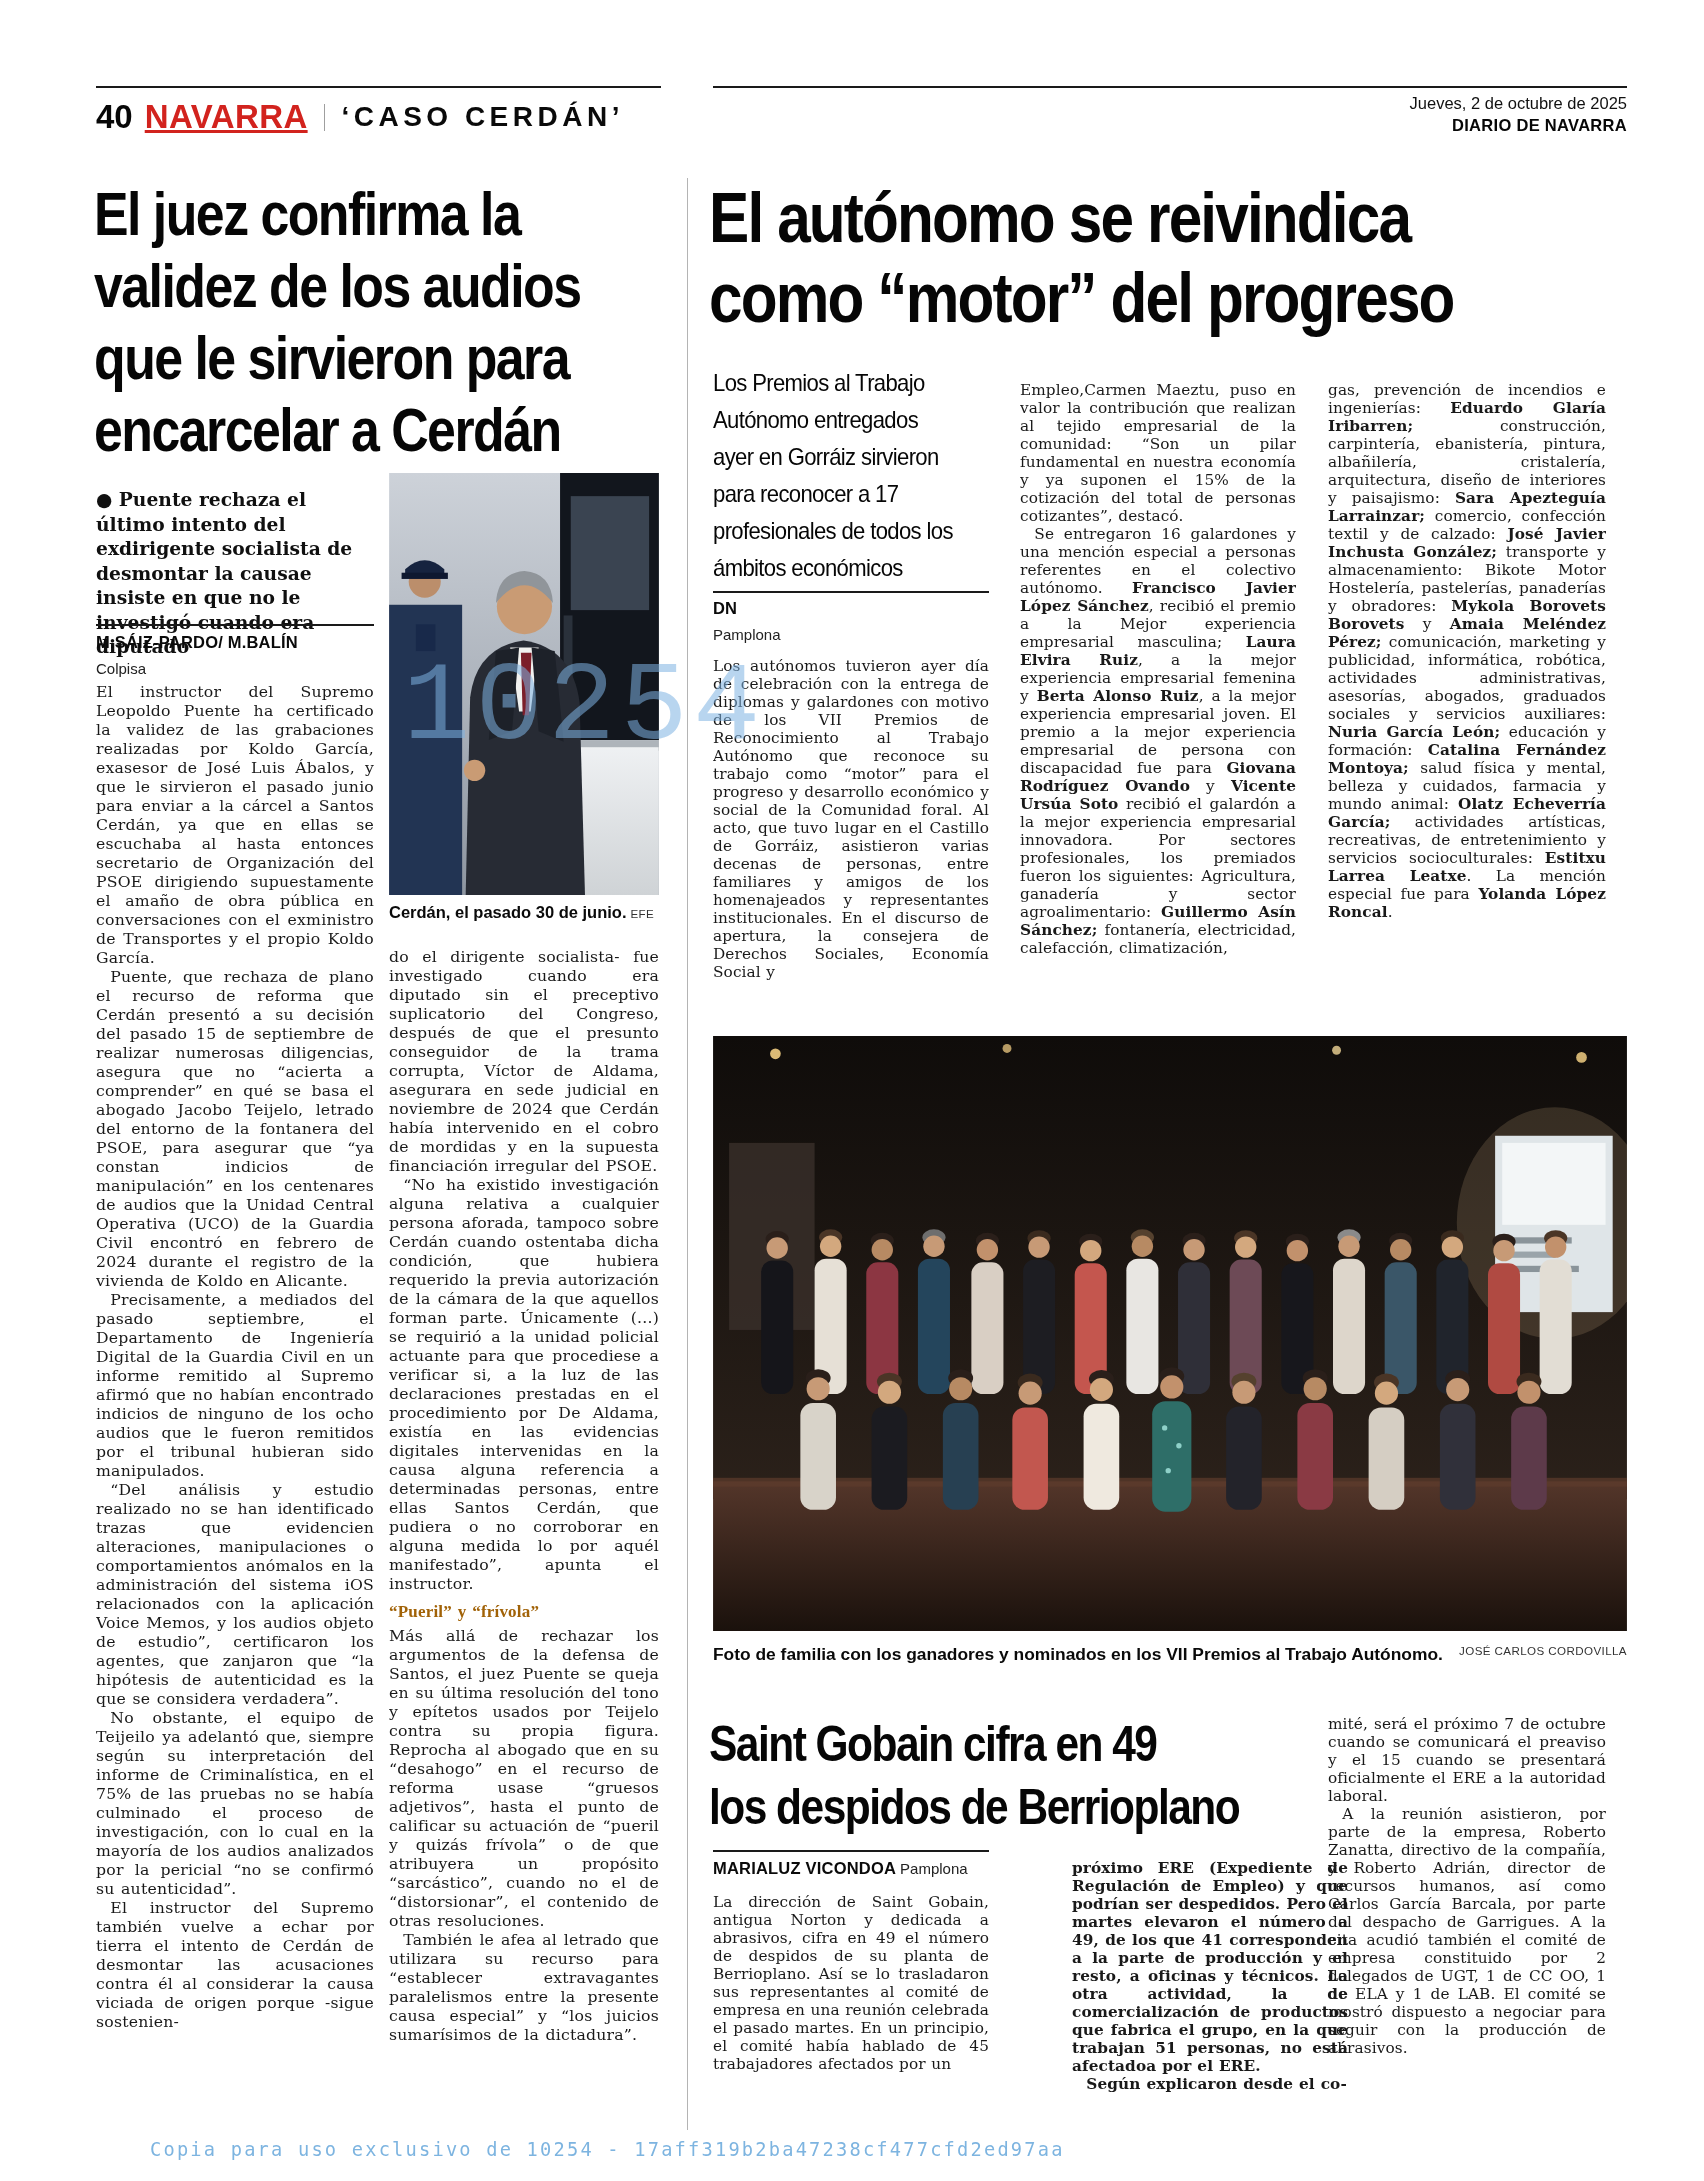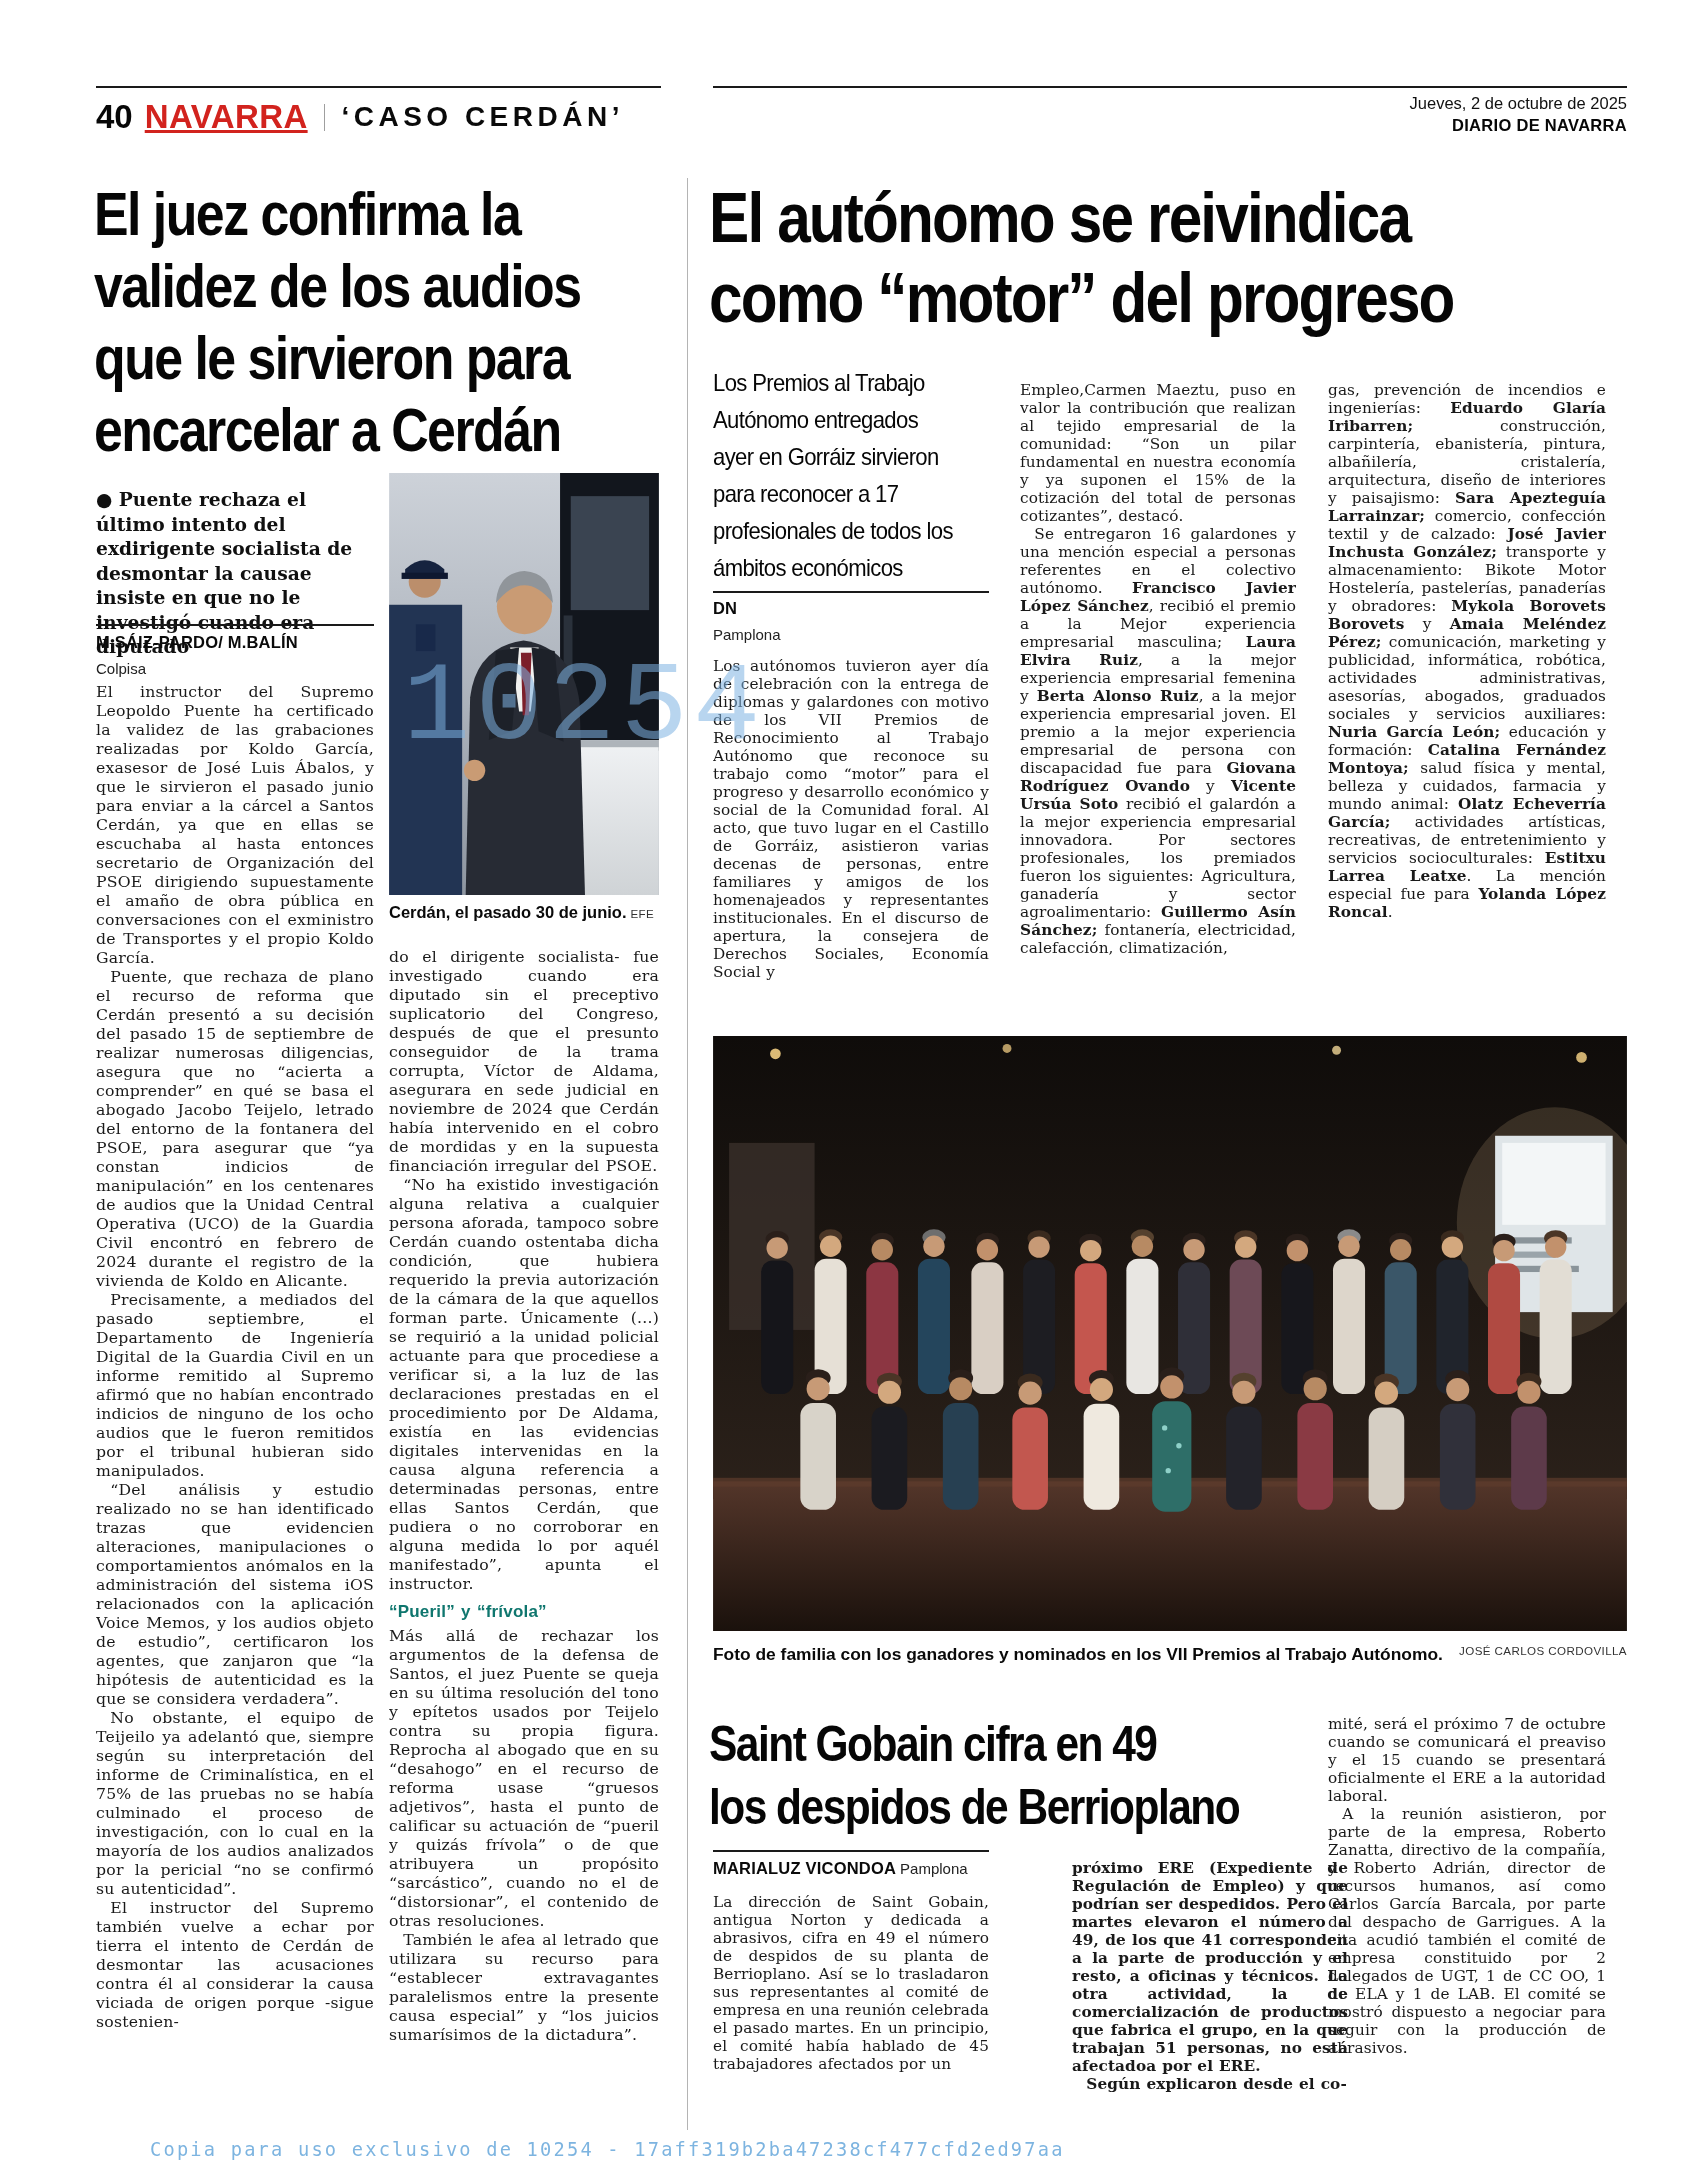--- a/index.html
+++ b/index.html
@@ -29,22 +29,22 @@
 
   .byline{font-weight:bold;font-size:16.5px;color:#0a0a0a;letter-spacing:0.2px;}
   .agency{font-size:15px;color:#222;margin-top:3.6px;}
 
   
   .serifcol{font-family:"DejaVu Serif",serif;color:#191919;text-align:justify;overflow:hidden;}
   .cerdan-col{font-size:15.7px;line-height:19px;letter-spacing:0.2px;word-spacing:1.3px;}
   .right-col{font-size:15.3px;line-height:18px;letter-spacing:0.1px;word-spacing:0.5px;}
   .bp{margin:0;}
   .ind{text-indent:14.3px;}
-  .subhead{font-family:Liberation Sans, sans-serif;font-weight:bold;font-size:17px;
-           margin:9px 0 5.3px 0;text-align:left;color:#0f766e;}
+  .subhead{font-family:Liberation Serif, serif;font-weight:bold;font-size:17px;
+           margin:9px 0 5.3px 0;text-align:left;color:#a16207;}
 
   .caption{font-weight:bold;font-size:16.5px;color:#0a0a0a;line-height:20.5px;}
   .credit{font-weight:normal;font-size:11.6px;color:#333;letter-spacing:0.4px;}
 
   .hdr-num{font-size:33px;font-weight:bold;color:#070707;}
   .hdr-section{font-size:33px;font-weight:bold;letter-spacing:0.4px;}
   .hdr-divider{display:inline-block;width:1.8px;height:27px;background:#9f9f9f;margin:0 16px;}
   .hdr-kicker{font-size:28px;font-weight:bold;letter-spacing:4.5px;color:#0a0a0a;}
   .hdr-date{font-size:16.5px;color:#111;text-align:right;}
   .hdr-paper{font-size:16.5px;font-weight:bold;color:#070707;text-align:right;margin-top:2.7px;letter-spacing:0.3px;}

